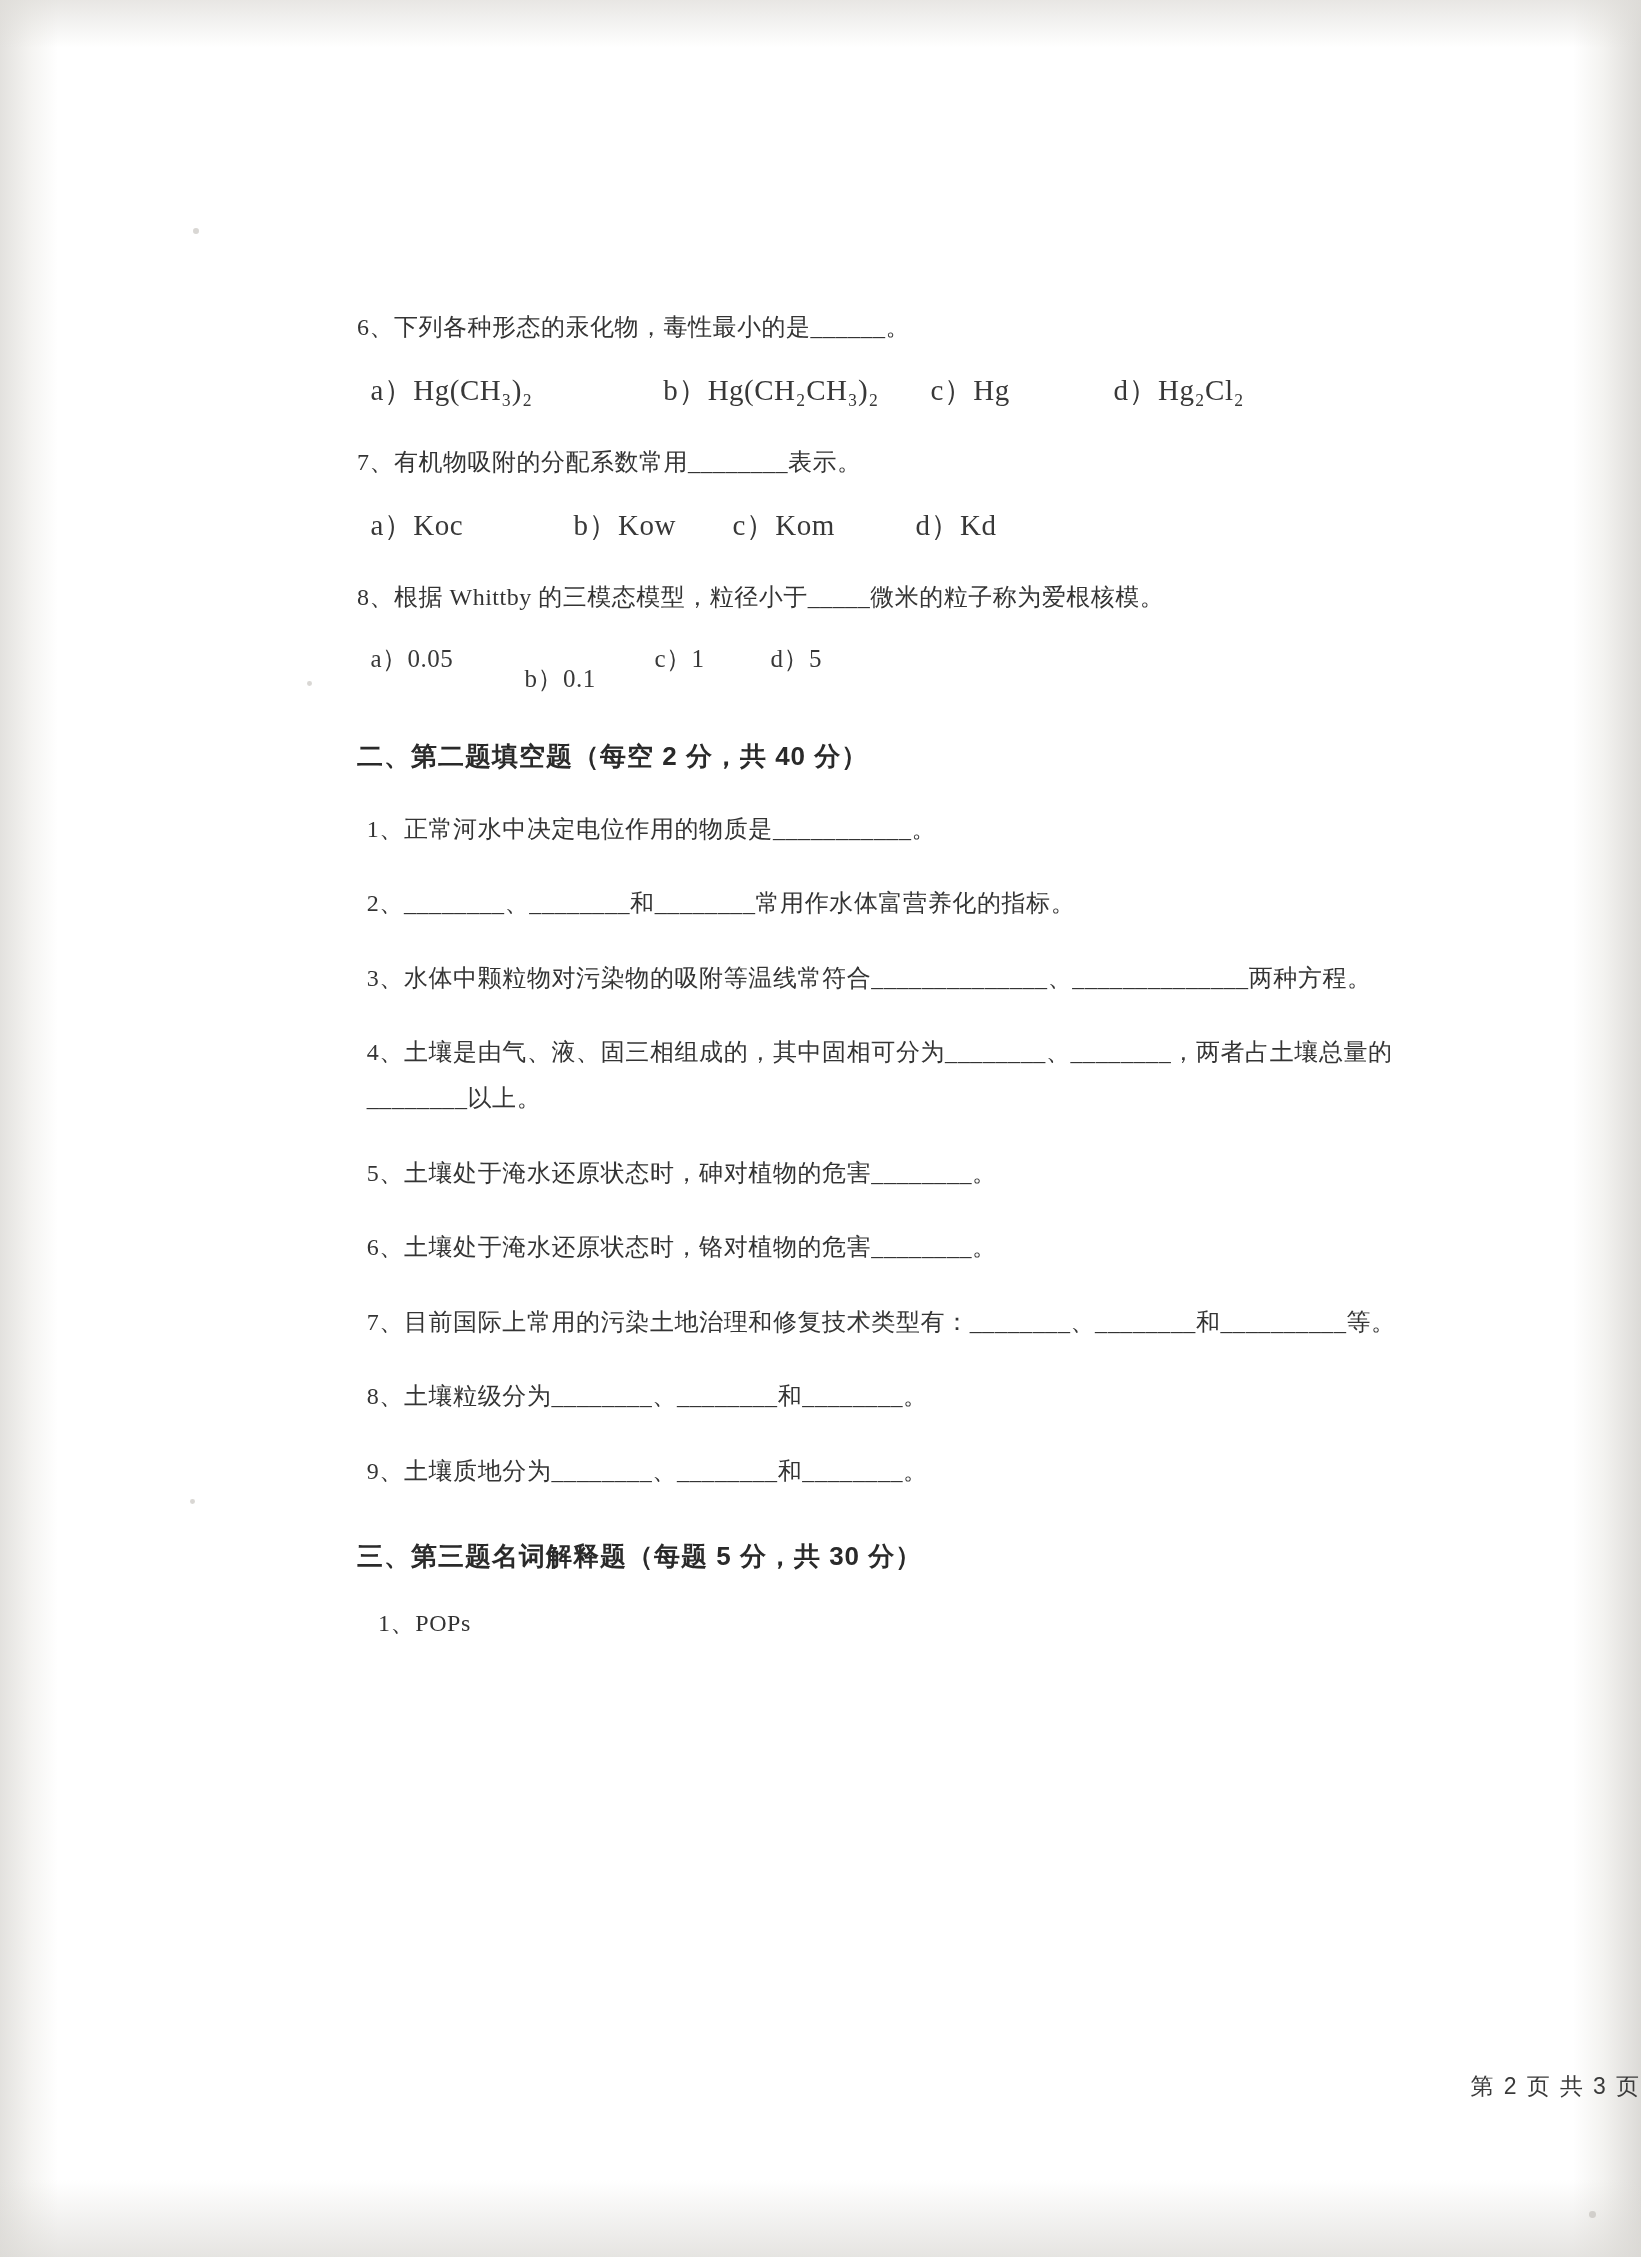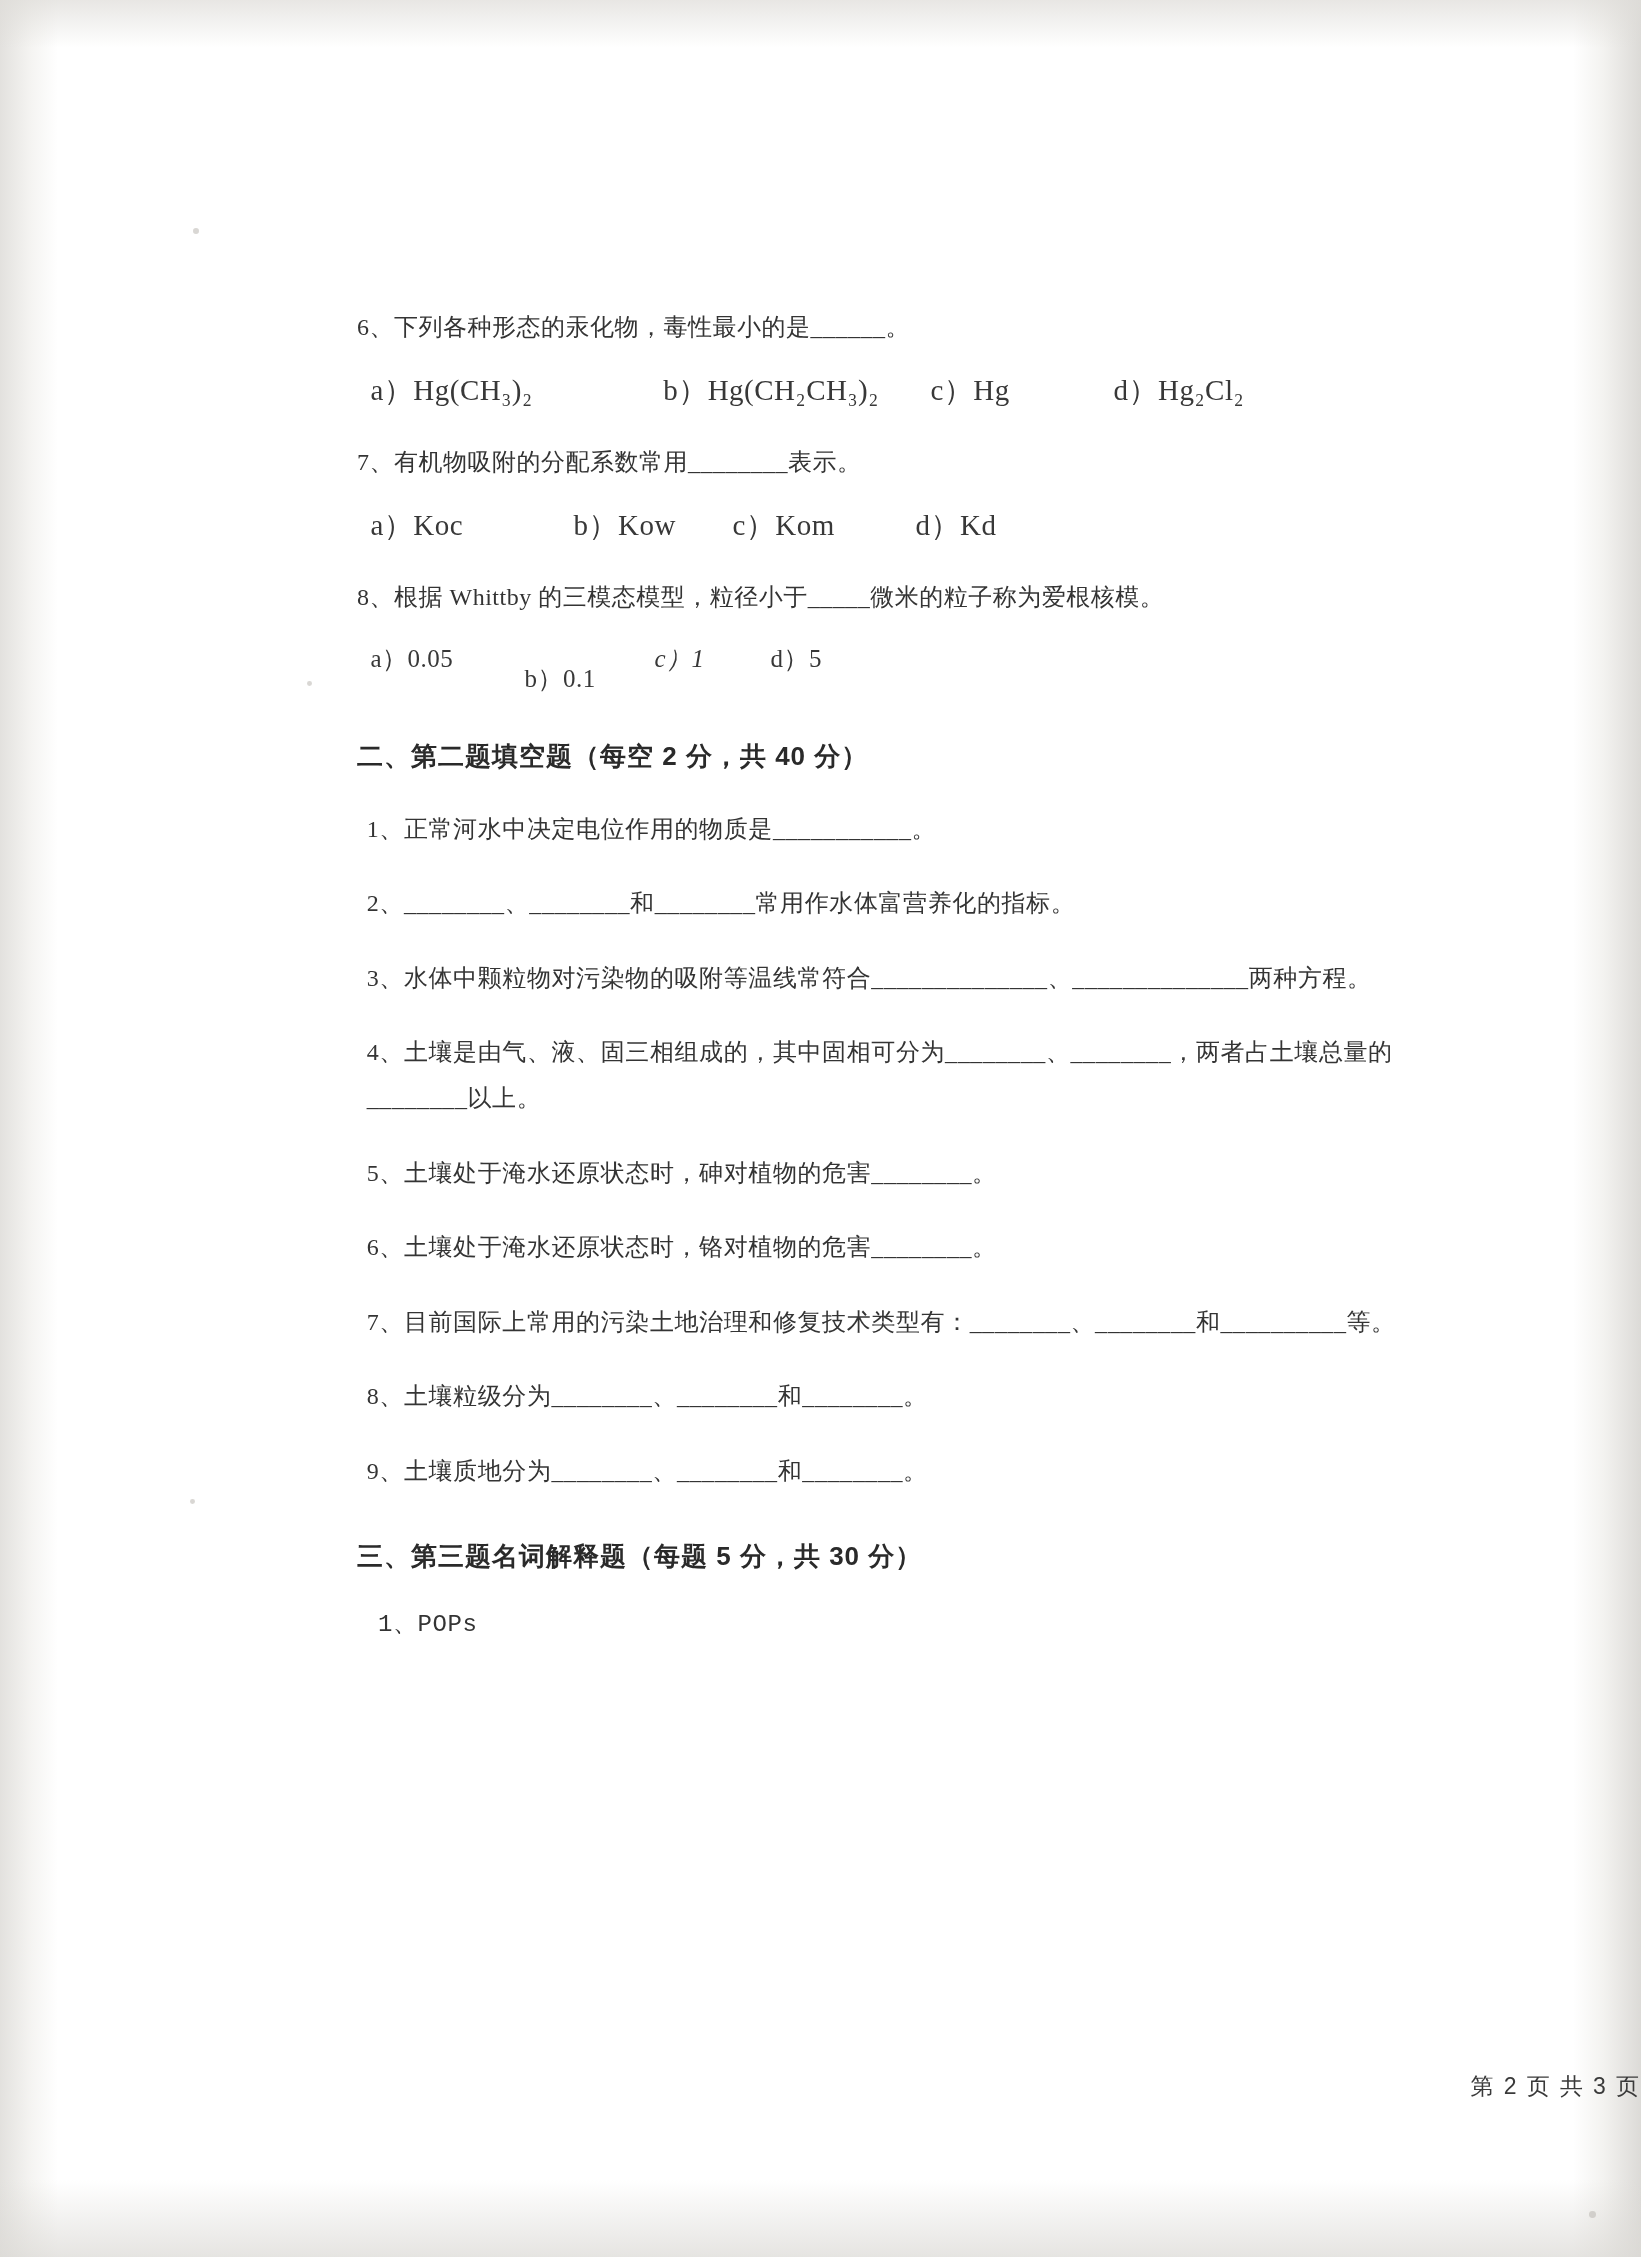--- a/index.html
+++ b/index.html
@@ -94,21 +94,20 @@
     margin: 0 0 29px 0;
     color: #343434;
     letter-spacing: 0.6px;
   }
 
   .term {
     font-size: 24px;
     margin: 33px 0 0 21px;
     color: #343434;
     letter-spacing: 0.6px;
-    font-family: Liberation Mono, monospace;
   }
 
   .footer {
     position: absolute;
     left: 0;
     right: 0;
     top: 2071px;
     text-align: right;
     font-family: "Liberation Sans", sans-serif;
     font-size: 23px;
@@ -145,21 +144,21 @@
       <span class="opt" style="width:179px;">a）Koc</span>
       <span class="opt" style="width:159px;margin-left:24px;">b）Kow</span>
       <span class="opt" style="width:183px;">c）Kom</span>
       <span class="opt">d）Kd</span>
     </div>
 
     <p class="q">8、根据 Whittby 的三模态模型，粒径小于_____微米的粒子称为爱根核模。</p>
     <div class="opts small">
       <span class="opt" style="width:154px;">a）0.05</span>
       <span class="opt" style="width:130px;margin-top:20px;">b）0.1</span>
-      <span class="opt" style="width:116px;font-style:italic;">c）1</span>
+      <span class="opt" style="width:116px;">c）1</span>
       <span class="opt">d）5</span>
     </div>
 
     <div class="section-head">二、第二题填空题（每空 2 分，共 40 分）</div>
 
     <p class="fill q-indent">1、正常河水中决定电位作用的物质是___________。</p>
     <p class="fill q-indent">2、________、________和________常用作水体富营养化的指标。</p>
     <p class="fill q-indent">3、水体中颗粒物对污染物的吸附等温线常符合______________、______________两种方程。</p>
     <p class="fill q-indent">4、土壤是由气、液、固三相组成的，其中固相可分为________、________，两者占土壤总量的________以上。</p>
     <p class="fill q-indent">5、土壤处于淹水还原状态时，砷对植物的危害________。</p>

